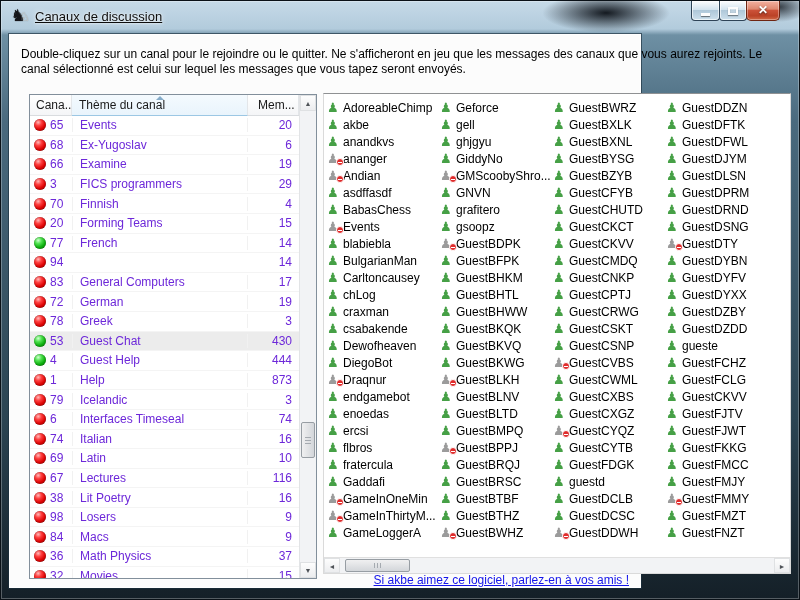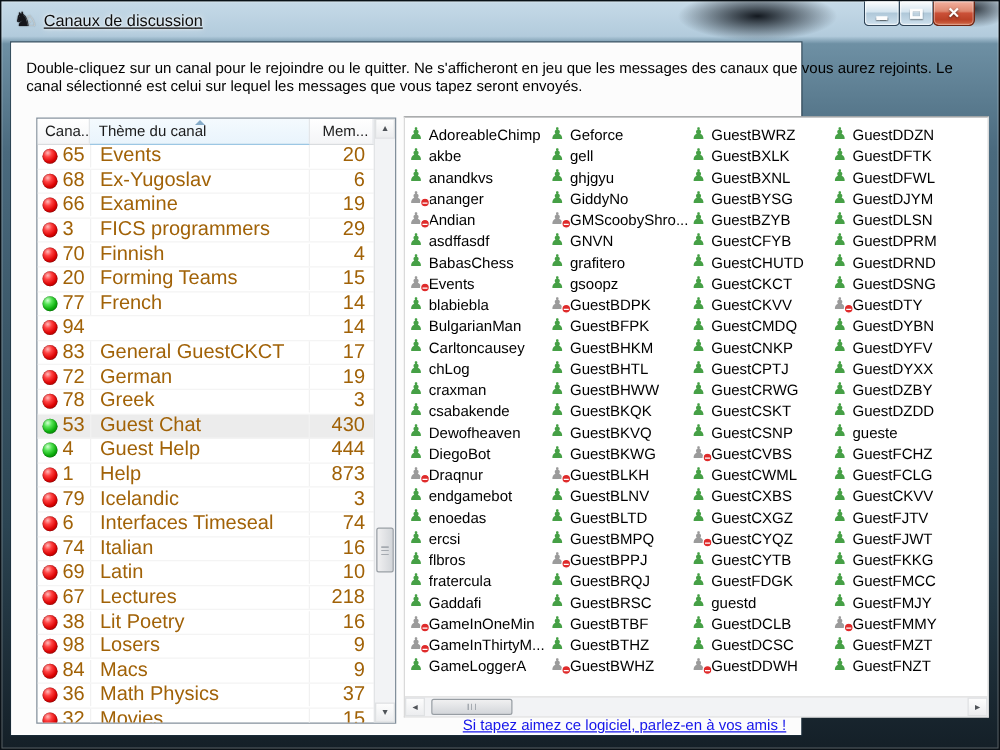--- a/index.html
+++ b/index.html
@@ -57,21 +57,21 @@
          border-right:1px solid #E3E6E9;overflow:hidden;white-space:nowrap;position:relative;}
   .hc1{width:42px;padding-left:6px;}
   .hc2{width:176px;padding-left:7px;background:linear-gradient(#F4FAFE,#E9F4FC);
        border-bottom:1px solid #9CC7E4;margin-bottom:-1px;}
   .hc3{flex:1;padding-left:10px;}
   .sort-arrow{position:absolute;top:1px;left:84px;width:0;height:0;
        border-left:4px solid transparent;border-right:4px solid transparent;
        border-bottom:4px solid #86ACC9;}
   .ch-body{position:absolute;left:0;top:21px;width:269px;}
   .ch-row{display:flex;height:19.6px;align-items:center;box-sizing:border-box;
-          border-bottom:1px solid #F4F4F4;font-size:16px;color:#a16207;}
+          border-bottom:1px solid #F4F4F4;font-size:12px;color:#6d28d9;}
   .ch-row.sel{background:#ECECEC;}
   .c-num{width:42px;display:flex;align-items:center;box-sizing:border-box;}
   .led{width:12px;height:12px;border-radius:50%;margin:0 4px 0 4px;flex:none;}
   .led.red{background:radial-gradient(circle at 35% 28%,#FFB9B9 0%,#FF4040 28%,#DE0505 60%,#8C0000 100%);
            box-shadow:inset 0 0 1px rgba(60,0,0,.8);}
   .led.green{background:radial-gradient(circle at 35% 28%,#D2FFD2 0%,#52E352 28%,#0EAF0E 60%,#056505 100%);
            box-shadow:inset 0 0 1px rgba(0,60,0,.8);}
   .c-theme{width:176px;box-sizing:border-box;padding-left:7px;border-left:1px solid #F1F1F1;
            border-right:1px solid #F1F1F1;overflow:hidden;white-space:nowrap;}
   .c-mem{flex:1;text-align:right;padding-right:7px;}
@@ -210,21 +210,21 @@
               <span class="led red"></span>
               <span>94</span>
             </div>
             <div class="c-mem">14</div>
           </div>
           <div class="ch-row">
             <div class="c-num">
               <span class="led red"></span>
               <span>83</span>
             </div>
-            <div class="c-theme">General GuestCKCT</div>
+            <div class="c-theme">General Computers</div>
             <div class="c-mem">17</div>
           </div>
           <div class="ch-row">
             <div class="c-num">
               <span class="led red"></span>
               <span>72</span>
             </div>
             <div class="c-theme">German</div>
             <div class="c-mem">19</div>
           </div>
@@ -291,21 +291,21 @@
             </div>
             <div class="c-theme">Latin</div>
             <div class="c-mem">10</div>
           </div>
           <div class="ch-row">
             <div class="c-num">
               <span class="led red"></span>
               <span>67</span>
             </div>
             <div class="c-theme">Lectures</div>
-            <div class="c-mem">218</div>
+            <div class="c-mem">116</div>
           </div>
           <div class="ch-row">
             <div class="c-num">
               <span class="led red"></span>
               <span>38</span>
             </div>
             <div class="c-theme">Lit Poetry</div>
             <div class="c-mem">16</div>
           </div>
           <div class="ch-row">
@@ -775,15 +775,15 @@
             </div>
           </div>
         </div>
       <div class="hsb">
         <div class="sb-btn sb-left">◄</div>
         <div class="hthumb"></div>
         <div class="sb-btn sb-right">►</div>
       </div>
     </div>
 
-    <a class="footer-link">Si tapez aimez ce logiciel, parlez-en à vos amis !</a>
+    <a class="footer-link">Si akbe aimez ce logiciel, parlez-en à vos amis !</a>
   </div>
 </div>
 
 </body></html>

